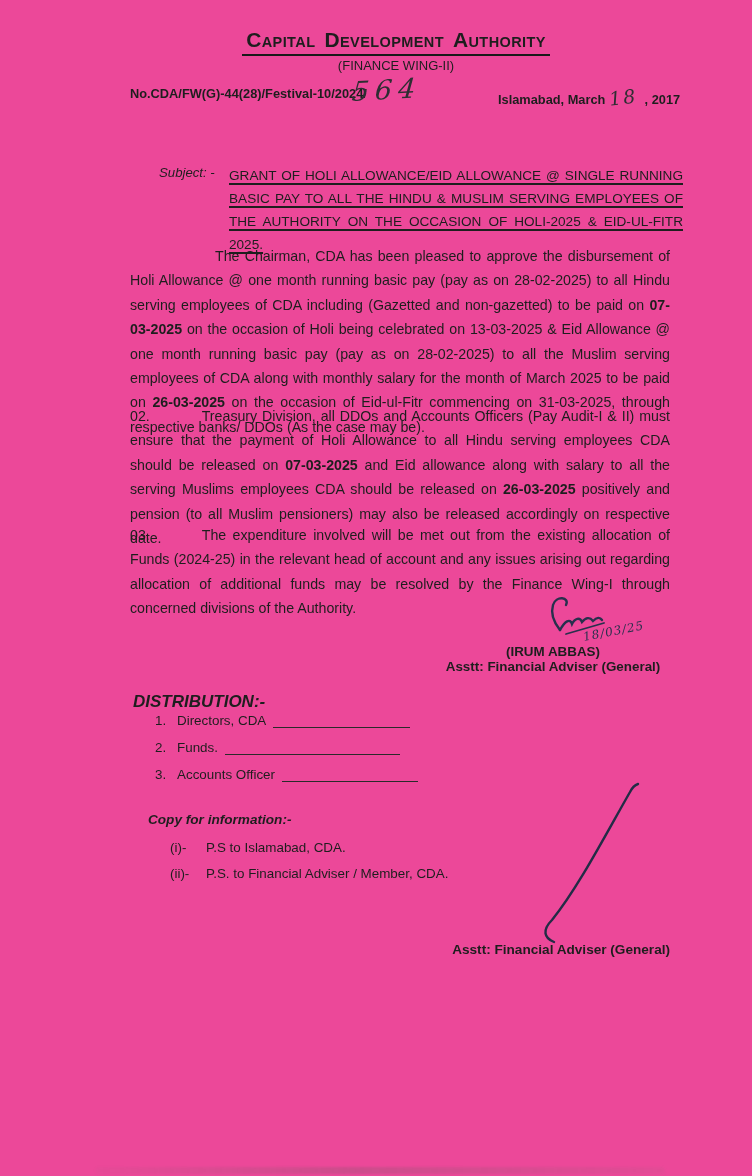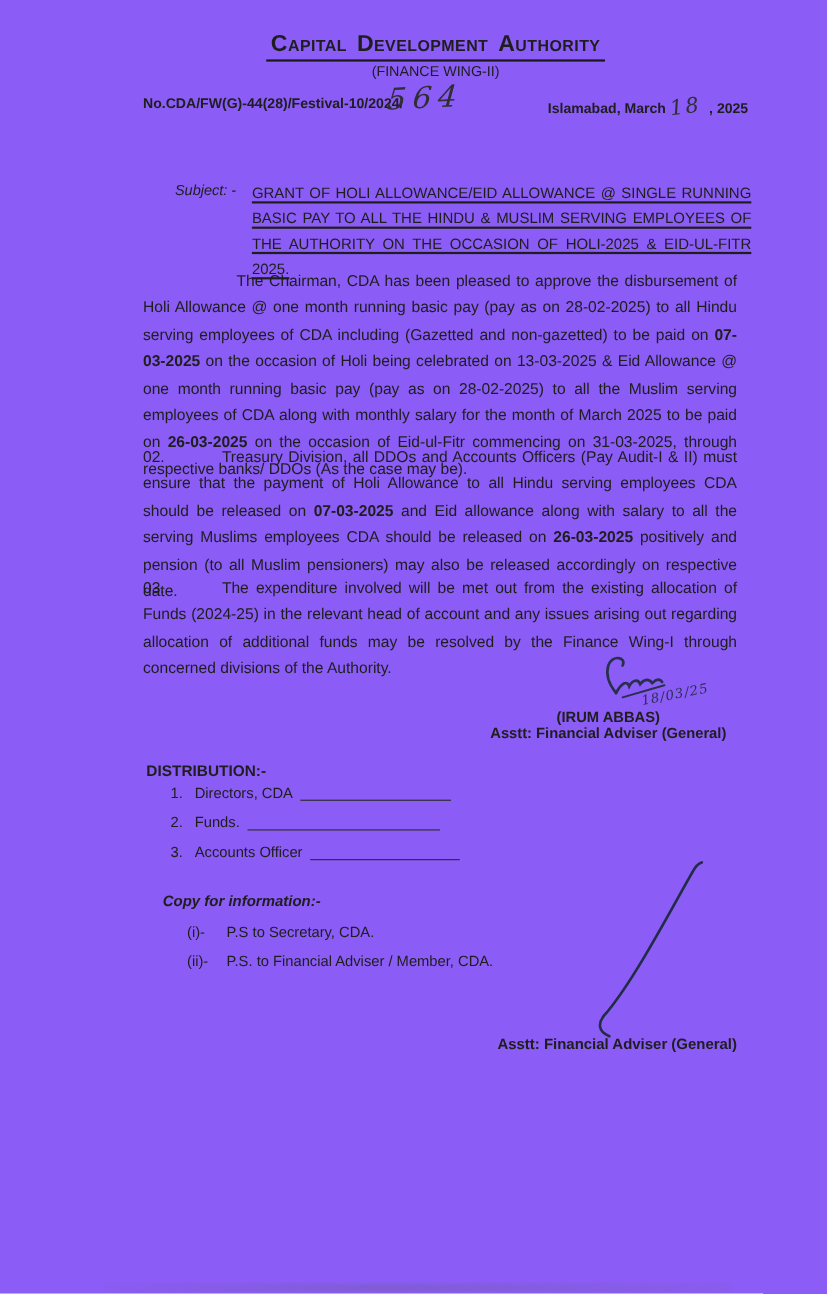--- a/index.html
+++ b/index.html
@@ -1,19 +1,19 @@
 <!DOCTYPE html>
 <html><head>
 <meta charset="utf-8">
 <style>
   * { margin:0; padding:0; box-sizing:border-box; }
   html,body { background:#e8e8e8; }
   .page {
     position:relative; width:752px; height:1176px; margin:0 auto;
-    background:#8b5cf6; color:#1e1e1e; overflow:hidden;
+    background:#ec4899; color:#1e1e1e; overflow:hidden;
     font-family:"Liberation Sans", sans-serif;
   }
   .abs { position:absolute; }
   .center-row { position:absolute; left:0; right:0; text-align:center; }
 
   
   .title-wrap { display:inline-block; transform:translateX(20px);
     border-bottom:2.5px solid #191919; padding:0 4px 2px 4px; white-space:nowrap; }
   .t-word { font-weight:bold; letter-spacing:.4px; }
   .t-word + .t-word { margin-left:9px; }
@@ -47,21 +47,21 @@
   .pgap { display:inline-block; width:52px; }
   .bseg { font-weight:bold; }
 
   
   .sig-block { left:436px; top:596px; width:234px; text-align:center; }
   .sig-svg { display:block; margin:0 6px 0 auto; }
   .sig-name { font-weight:bold; font-size:13.4px; margin-top:-2px; }
   .sig-desig { font-weight:bold; font-size:13.4px; white-space:nowrap; }
 
   
-  .dist-head { left:133px; top:692px; font-weight:bold; font-size:14px; }
+  .dist-head { left:133px; top:692px; font-weight:bold; font-style:italic; font-size:17px; }
   .dist-list { left:155px; top:713px; }
   .dist-item { display:flex; align-items:flex-end; margin-bottom:12px; font-size:13.4px; }
   .d-num { width:18px; }
   .d-label { margin-left:4px;text-align:right; }
   .blank { display:inline-block; border-bottom:1.4px solid #2a2a2a; height:15px; margin-left:7px; }
   .bl-1 { width:137px; } .bl-2 { width:175px; } .bl-3 { width:136px; }
 
   
   .copy-head { left:148px; top:812px; font-weight:bold; font-style:italic; font-size:13.6px; }
   .copy-list { left:170px; top:840px; }
@@ -86,21 +86,21 @@
     <span class="title-wrap">
       <span class="t-word"><span class="t-cap">C</span><span class="t-rest">APITAL</span></span><span class="t-word"><span class="t-cap">D</span><span class="t-rest">EVELOPMENT</span></span><span class="t-word"><span class="t-cap">A</span><span class="t-rest">UTHORITY</span></span>
     </span>
   </div>
   <div class="center-row" style="top:56px;">
     <span class="subtitle">(FINANCE WING-II)</span>
   </div>
 
   <div class="abs ref-no">No.CDA/FW(G)-44(28)/Festival-10/2024/</div>
   <div class="abs handwriting hw-564">564</div>
-  <div class="abs date-line"><span>Islamabad, March</span><span class="handwriting hw-day">18</span><span>, 2025</span></div>
+  <div class="abs date-line"><span>Islamabad, March</span><span class="handwriting hw-day">18</span><span>, 2017</span></div>
 
 
   <div class="abs subject-row">
     <span class="subject-label">Subject: -</span>
     <span class="subject-text">GRANT OF HOLI ALLOWANCE/EID ALLOWANCE @ SINGLE RUNNING BASIC PAY TO ALL THE HINDU &amp; MUSLIM SERVING EMPLOYEES OF THE AUTHORITY ON THE OCCASION OF HOLI-2025 &amp; EID-UL-FITR 2025.</span>
   </div>
 
   <p class="abs para p1"><span>The Chairman, CDA has been pleased to approve the disbursement of Holi Allowance @ one month running basic pay (pay as on 28-02-2025) to all Hindu serving employees of CDA including (Gazetted and non-gazetted) to be paid on </span><span class="bseg">07-03-2025</span><span> on the occasion of Holi being celebrated on 13-03-2025 &amp; Eid Allowance @ one month running basic pay (pay as on 28-02-2025) to all the Muslim serving employees of CDA along with monthly salary for the month of March 2025 to be paid on </span><span class="bseg">26-03-2025</span><span> on the occasion of Eid-ul-Fitr commencing on 31-03-2025, through respective banks/ DDOs (As the case may be).</span></p>
 
   <p class="abs para p2"><span>02.</span><span class="pgap"></span><span>Treasury Division, all DDOs and Accounts Officers (Pay Audit-I &amp; II) must ensure that the payment of Holi Allowance to all Hindu serving employees CDA should be released on </span><span class="bseg">07-03-2025</span><span> and Eid allowance along with salary to all the serving Muslims employees CDA should be released on </span><span class="bseg">26-03-2025</span><span> positively and pension (to all Muslim pensioners) may also be released accordingly on respective date.</span></p>
@@ -136,21 +136,21 @@
       <span class="d-num">3.</span>
       <span class="d-label">Accounts Officer</span>
       <span class="blank bl-3"></span>
     </div>
   </div>
 
   <div class="abs copy-head">Copy for information:-</div>
   <div class="abs copy-list">
     <div class="copy-item">
       <span class="c-num">(i)-</span>
-      <span>P.S to Secretary, CDA.</span>
+      <span>P.S to Islamabad, CDA.</span>
     </div>
     <div class="copy-item">
       <span class="c-num">(ii)-</span>
       <span>P.S. to Financial Adviser / Member, CDA.</span>
     </div>
   </div>
 
   <svg class="slash-svg" width="110" height="170" viewBox="0 0 110 170">
     <path d="M14 162 C4 158, 2 150, 12 140 C38 108, 66 54, 90 12 C92 8, 95 5, 98 4" fill="none" stroke="#232c46" stroke-width="2.4" stroke-linecap="round"></path>
   </svg>

